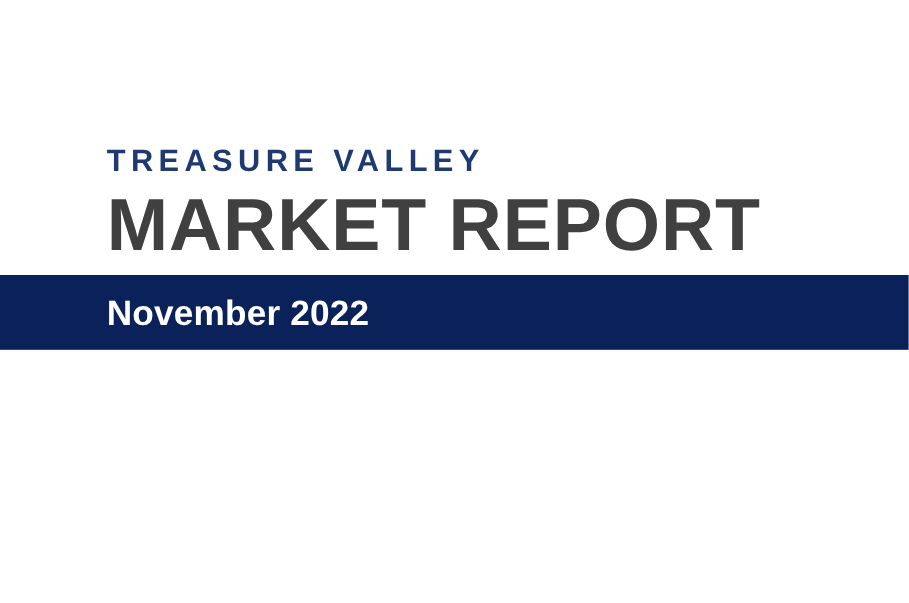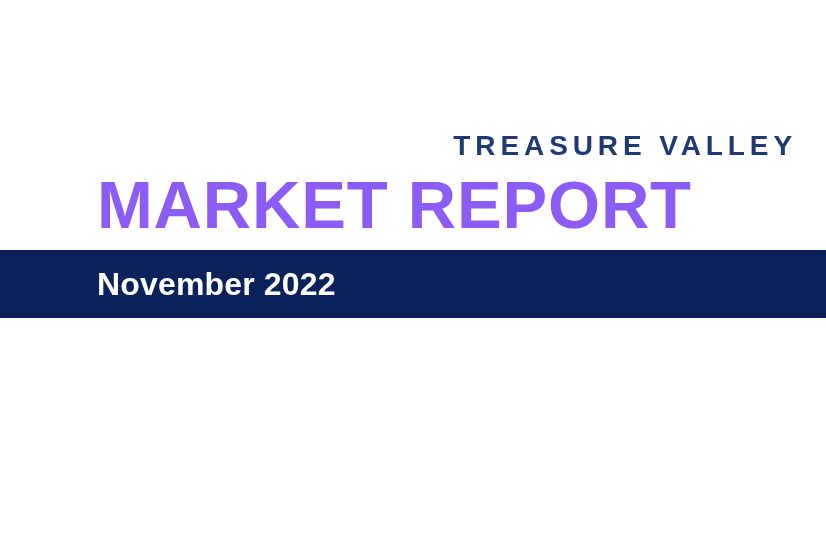--- a/index.html
+++ b/index.html
@@ -33,29 +33,28 @@
 
   .eyebrow {
     font-size: 28px;
     font-weight: 700;
     line-height: 30px;
     letter-spacing: 0.175em;
     color: #1e3a70;
     white-space: nowrap;
     margin: 0;
     text-transform: uppercase;
-    text-align: right;
   }
 
   .main-title {
     font-size: 67px;
     font-weight: 700;
     line-height: 70px;
     letter-spacing: 0.012em;
-    color: #8b5cf6;
+    color: #404040;
     white-space: nowrap;
     margin: 9px 0 0 0;
     text-transform: uppercase;
   }
 
   
   .date-band {
     position: absolute;
     left: 0;
     top: 250px;

